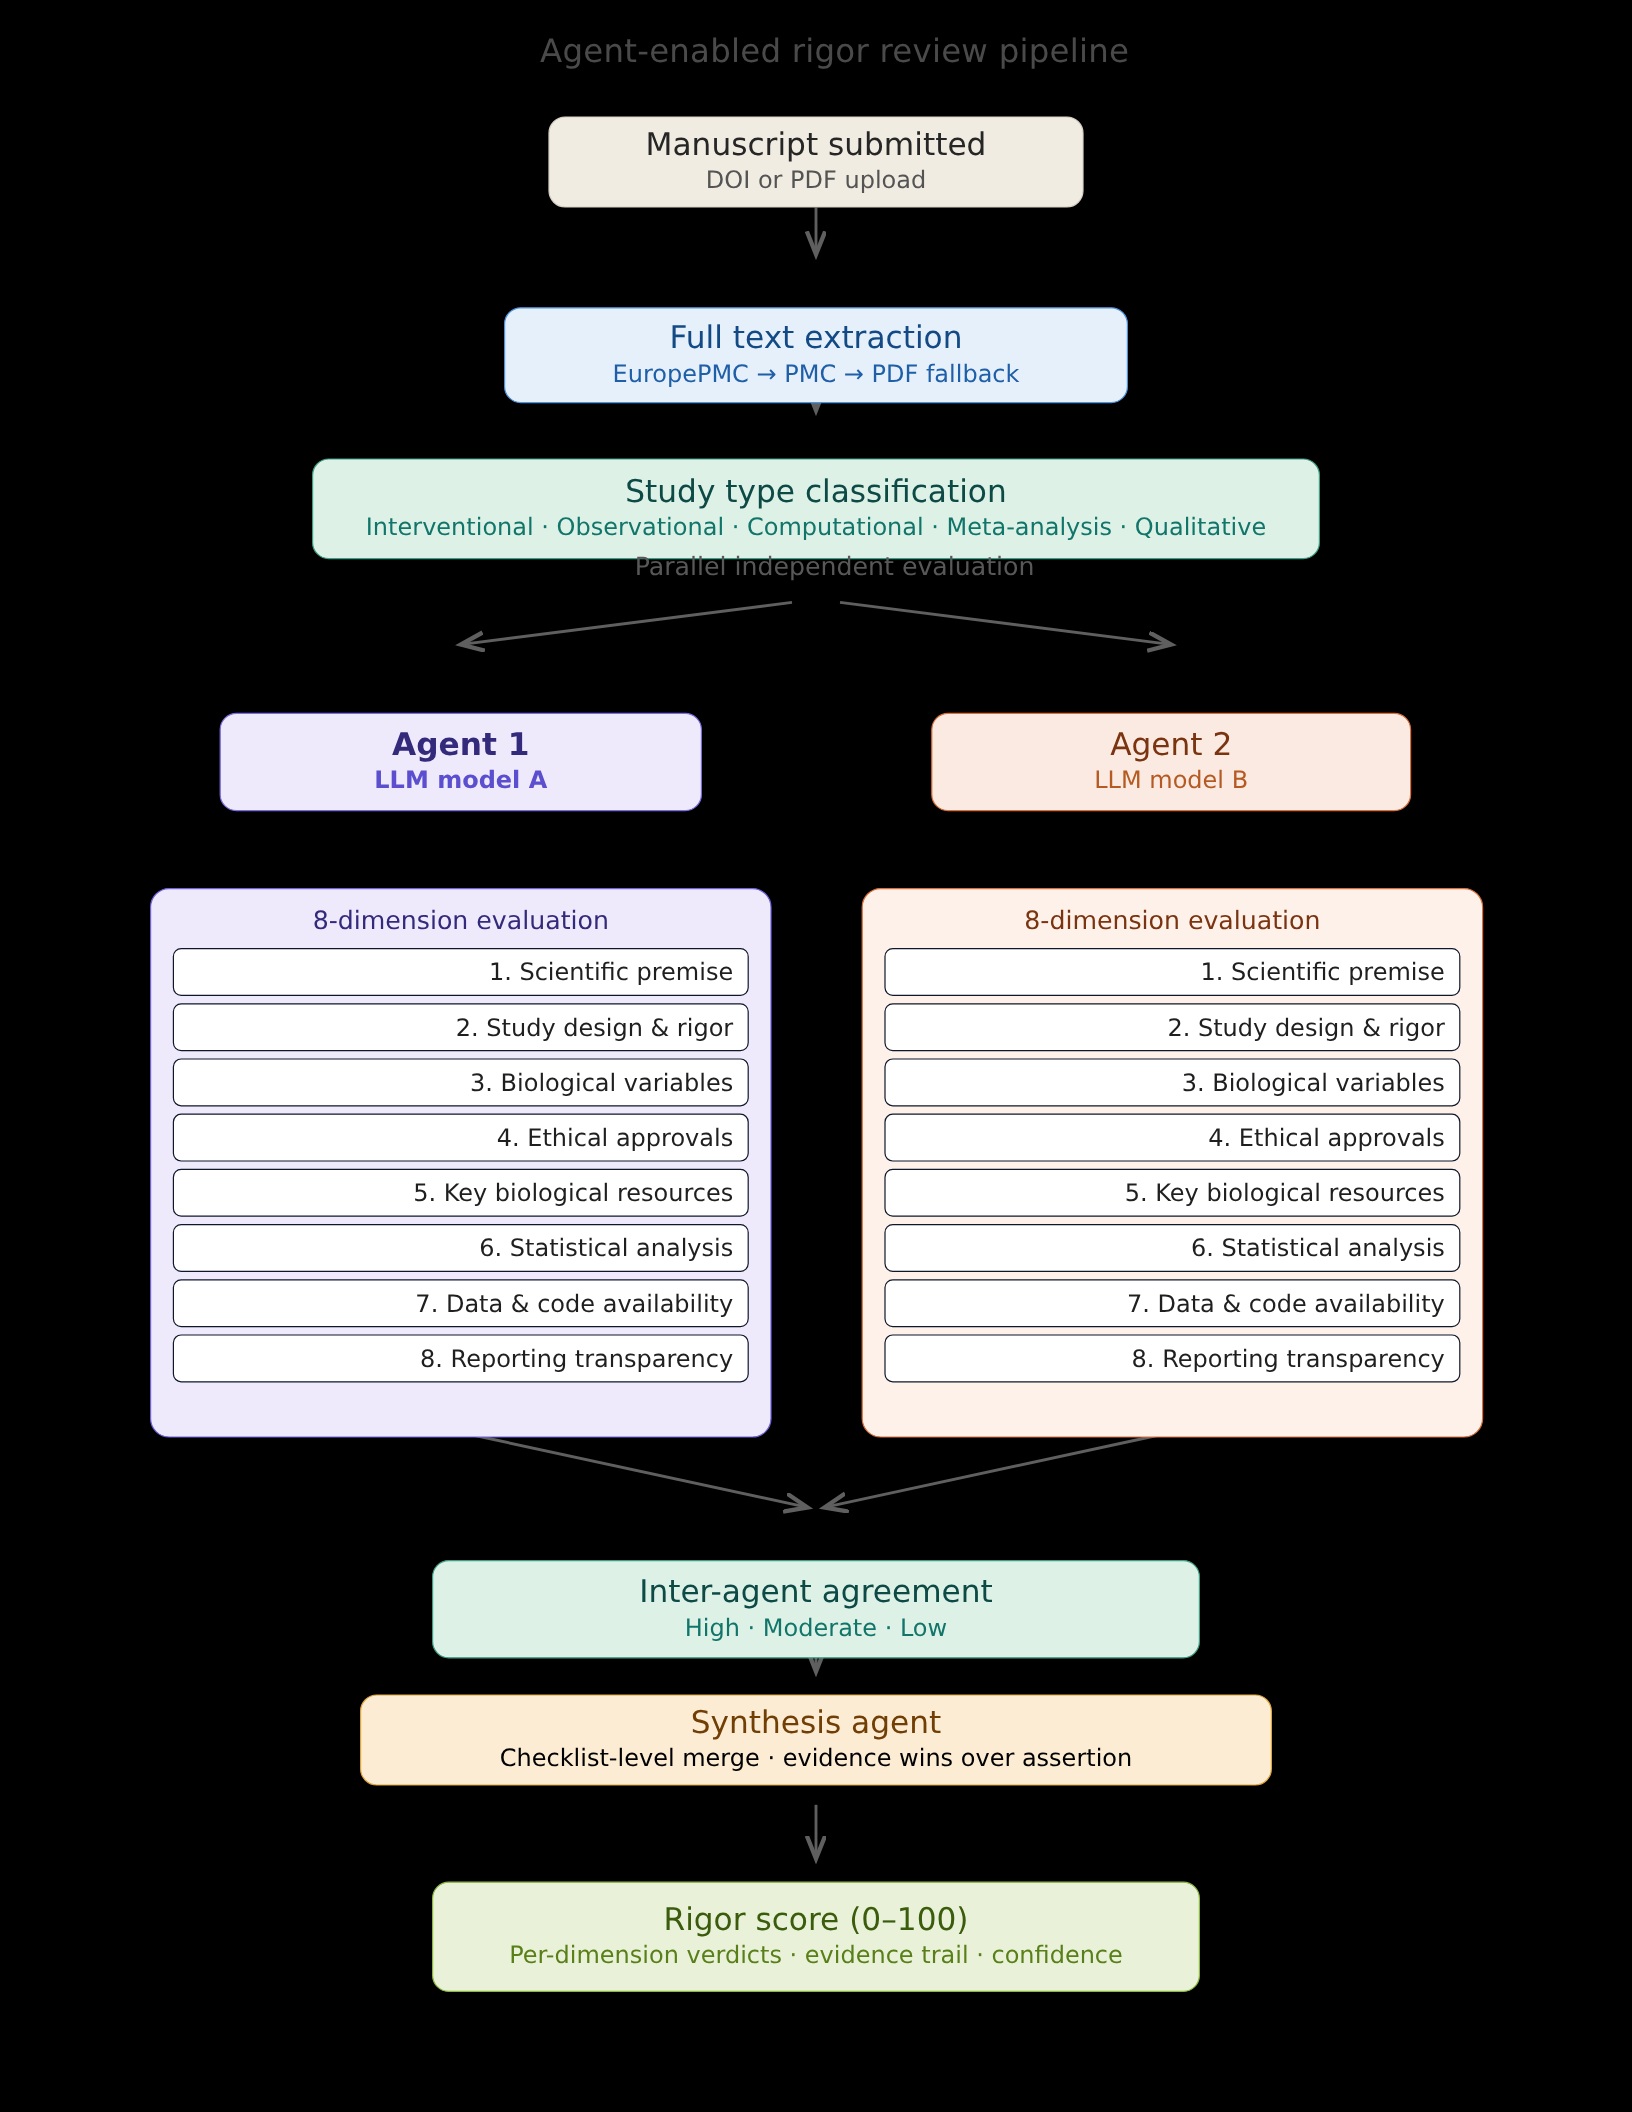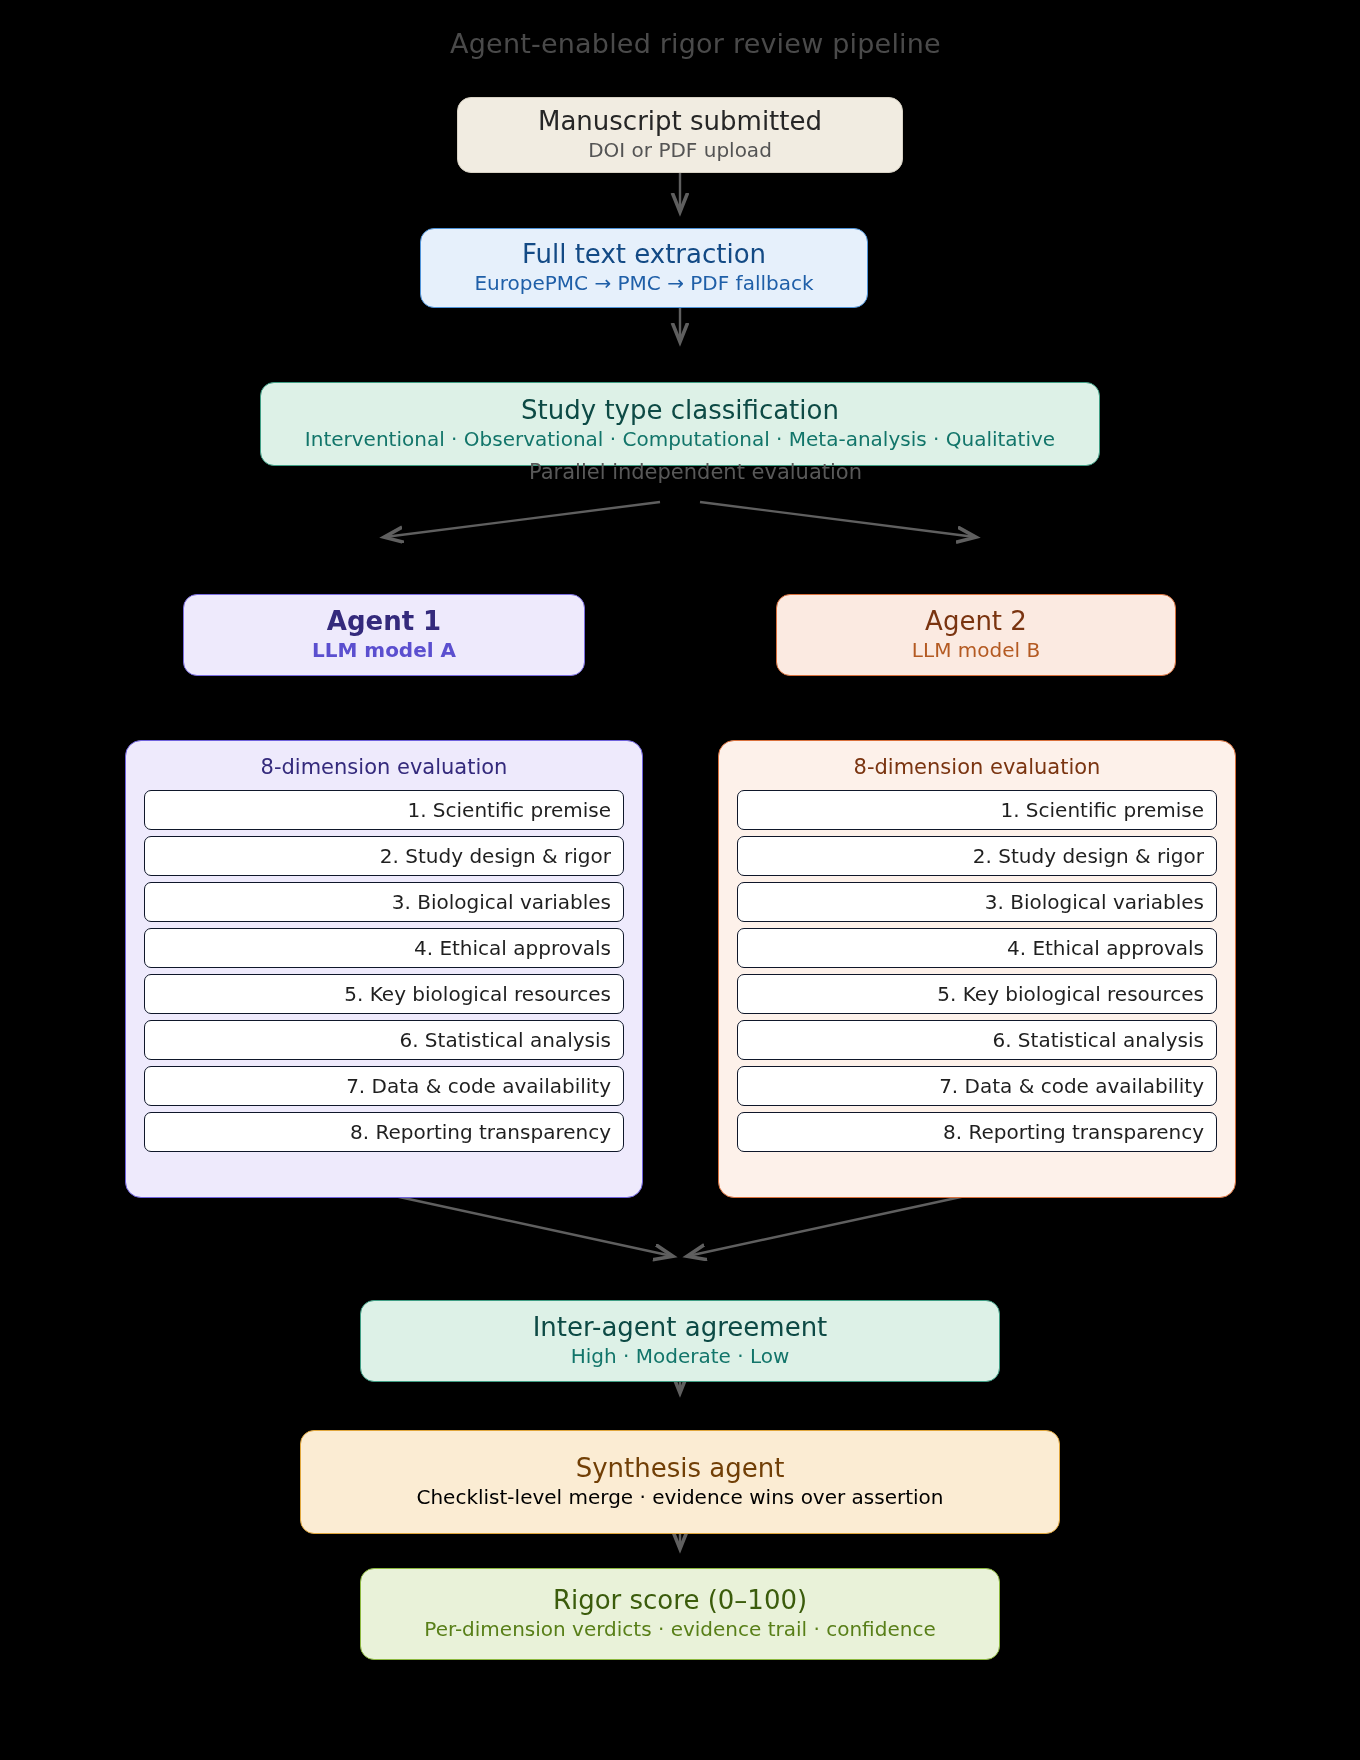--- a/index.html
+++ b/index.html
@@ -139,21 +139,21 @@
 
       <path d="M680,1504 L680,1548"></path>
     </g>
   </svg>
 
   <div class="node v-cream" style="left:457px; top:97px; width:446px; height:76px;">
     <div class="t1">Manuscript submitted</div>
     <div class="t2">DOI or PDF upload</div>
   </div>
 
-  <div class="node v-blue" style="left:420px; top:228px; width:448px; height:80px;">
+  <div class="node v-blue" style="left:420px; top:256px; width:520px; height:80px;">
     <div class="t1">Full text extraction</div>
     <div class="t2">EuropePMC → PMC → PDF fallback</div>
   </div>
 
   <div class="node v-mint" style="left:260px; top:382px; width:840px; height:84px; overflow:visible;">
     <div class="t1">Study type classification</div>
     <div class="t2" style="position:relative; left:0;">Interventional · Observational · Computational · Meta-analysis · Qualitative</div>
   </div>
 
   <div id="branch-label">Parallel independent evaluation</div>
@@ -194,21 +194,21 @@
       <div class="dim">7. Data &amp; code availability</div>
       <div class="dim">8. Reporting transparency</div>
     </div>
   </div>
 
   <div class="node v-mint" style="left:360px; top:1300px; width:640px; height:82px;">
     <div class="t1">Inter-agent agreement</div>
     <div class="t2">High · Moderate · Low</div>
   </div>
 
-  <div class="node v-tan" style="left:300px; top:1412px; width:760px; height:104px;margin-top:18px;">
+  <div class="node v-tan" style="left:300px; top:1412px; width:760px; height:76px;">
     <div class="t1">Synthesis agent</div>
     <div class="t2">Checklist-level merge · evidence wins over assertion</div>
   </div>
 
   <div class="node v-green" style="left:360px; top:1568px; width:640px; height:92px;">
     <div class="t1">Rigor score (0–100)</div>
     <div class="t2">Per-dimension verdicts · evidence trail · confidence</div>
   </div>
 
 </div>

